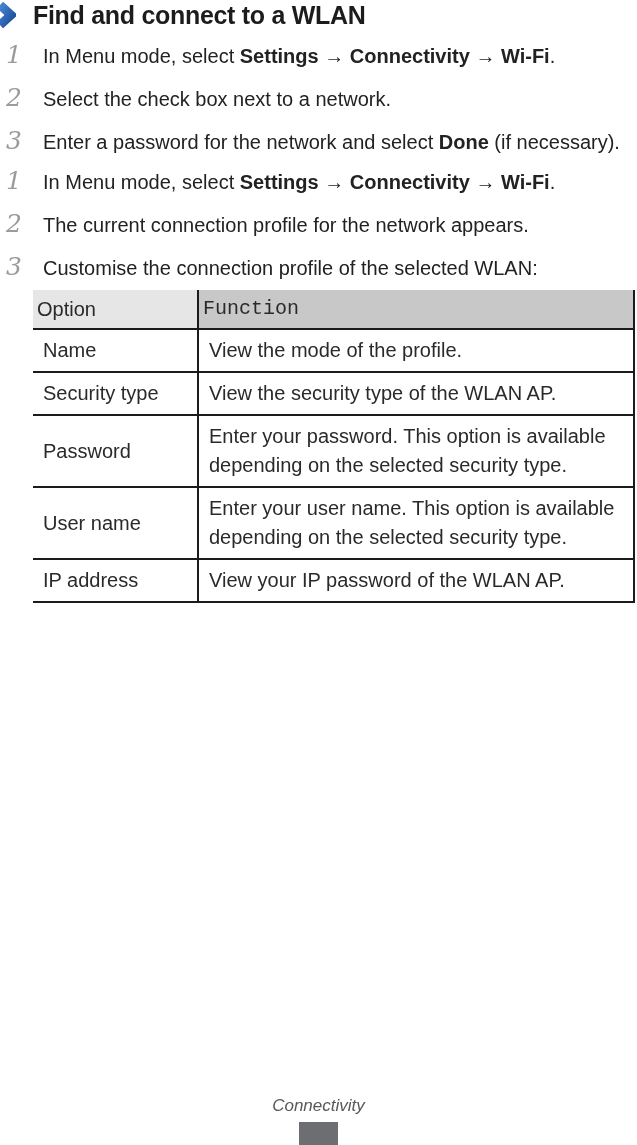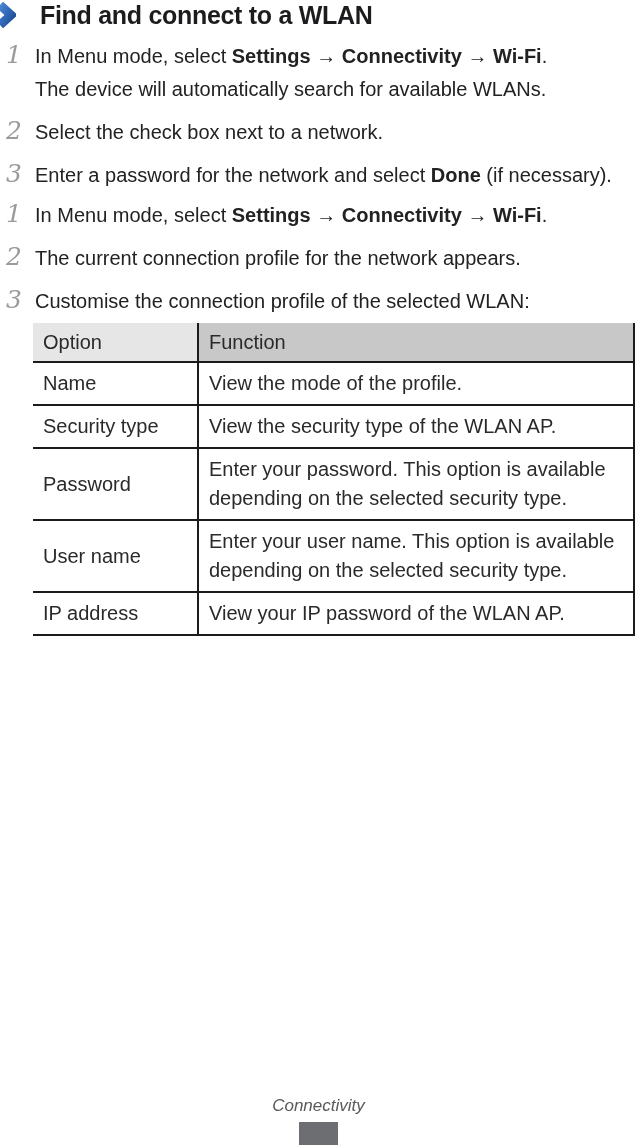--- a/index.html
+++ b/index.html
@@ -18,21 +18,21 @@
   .page{
     position:relative;
     width:637px;height:1145px;
     background:#ffffff;
     overflow:hidden;
     font-family:"Liberation Sans",sans-serif;
     color:var(--text-dark);
   }
   
   .heading{
-    display:flex;align-items:center;gap:24px;
+    display:flex;align-items:center;gap:17px;
     margin:0 0 0 0;
     font-size:25px;font-weight:700;line-height:30px;
     color:#1c1c1e;letter-spacing:-0.3px;
   }
   .heading.second{margin-top:30px;}
   .chev{flex:0 0 auto;display:block;width:17px;height:26px;margin-left:-1px;}
   
   ol.steps{list-style:none;margin:13px 0 0 0;padding:0;}
   li.step{
     position:relative;
@@ -41,47 +41,47 @@
     font-size:20px;line-height:27px;
   }
   li.step:last-child{margin-bottom:0;}
   .num{
     position:absolute;left:6px;top:-3px;
     font-family:"DejaVu Serif",serif;
     font-style:italic;font-weight:400;
     font-size:25px;line-height:30px;
     color:var(--number-gray);
   }
-  .step-text,.step-cont{margin:0;}
+  .step-text,.step-cont{margin:8px;}
   .step-cont{margin-top:6px;}
   .step-text b{font-weight:700;}
   
   table.options{
     border-collapse:collapse;
     margin:8px 0 0 33px;
     width:602px;
     font-size:20px;
     color:#2a2a2a;
   }
   table.options th,
   table.options td{
     text-align:left;vertical-align:middle;
     font-weight:400;
     line-height:29px;
   }
-  table.options th{padding:4px 10px;line-height:30px;}
+  table.options th{padding:4px 4px;line-height:30px;}
   table.options td{padding:6px 10px;}
   table.options th:first-child,
   table.options td:first-child{width:165px;border-right:2px solid var(--border-dark);}
   table.options th:last-child,
   table.options td:last-child{border-right:2px solid var(--border-dark);}
   table.options tr>th,
   table.options tr>td{border-bottom:2px solid var(--border-dark);}
   th.opt-h{background:var(--th-light);}
-  th.fun-h{background:var(--th-dark);}
+  th.fun-h{background:var(--th-dark);font-family:Liberation Mono, monospace;}
   
   .footer-label{
     position:absolute;top:1096px;left:0;width:100%;
     text-align:center;
     font-size:17px;font-style:italic;
     color:var(--footer-text);
   }
   .page-box{
     position:absolute;top:1122px;left:299px;
     width:39px;height:32px;
@@ -105,21 +105,20 @@
           </defs>
           <polyline points="1,3 12,13 1,23" fill="none" stroke="url(#chevg)" stroke-width="9"></polyline>
         </svg>
       </span>
       <span>Find and connect to a WLAN</span>
     </h2>
     <ol class="steps">
       <li class="step">
         <span class="num">1</span>
         <p class="step-text"><span>In Menu mode, select </span><b>Settings</b><span> → </span><b>Connectivity</b><span> → </span><b>Wi-Fi</b><span>.</span></p>
-        <p class="step-cont">The device will automatically search for available WLANs.</p>
       </li>
       <li class="step">
         <span class="num">2</span>
         <p class="step-text"><span>Select the check box next to a network.</span></p>
       </li>
       <li class="step">
         <span class="num">3</span>
         <p class="step-text"><span>Enter a password for the network and select </span><b>Done</b><span> (if necessary).</span></p>
       </li>
     </ol>

